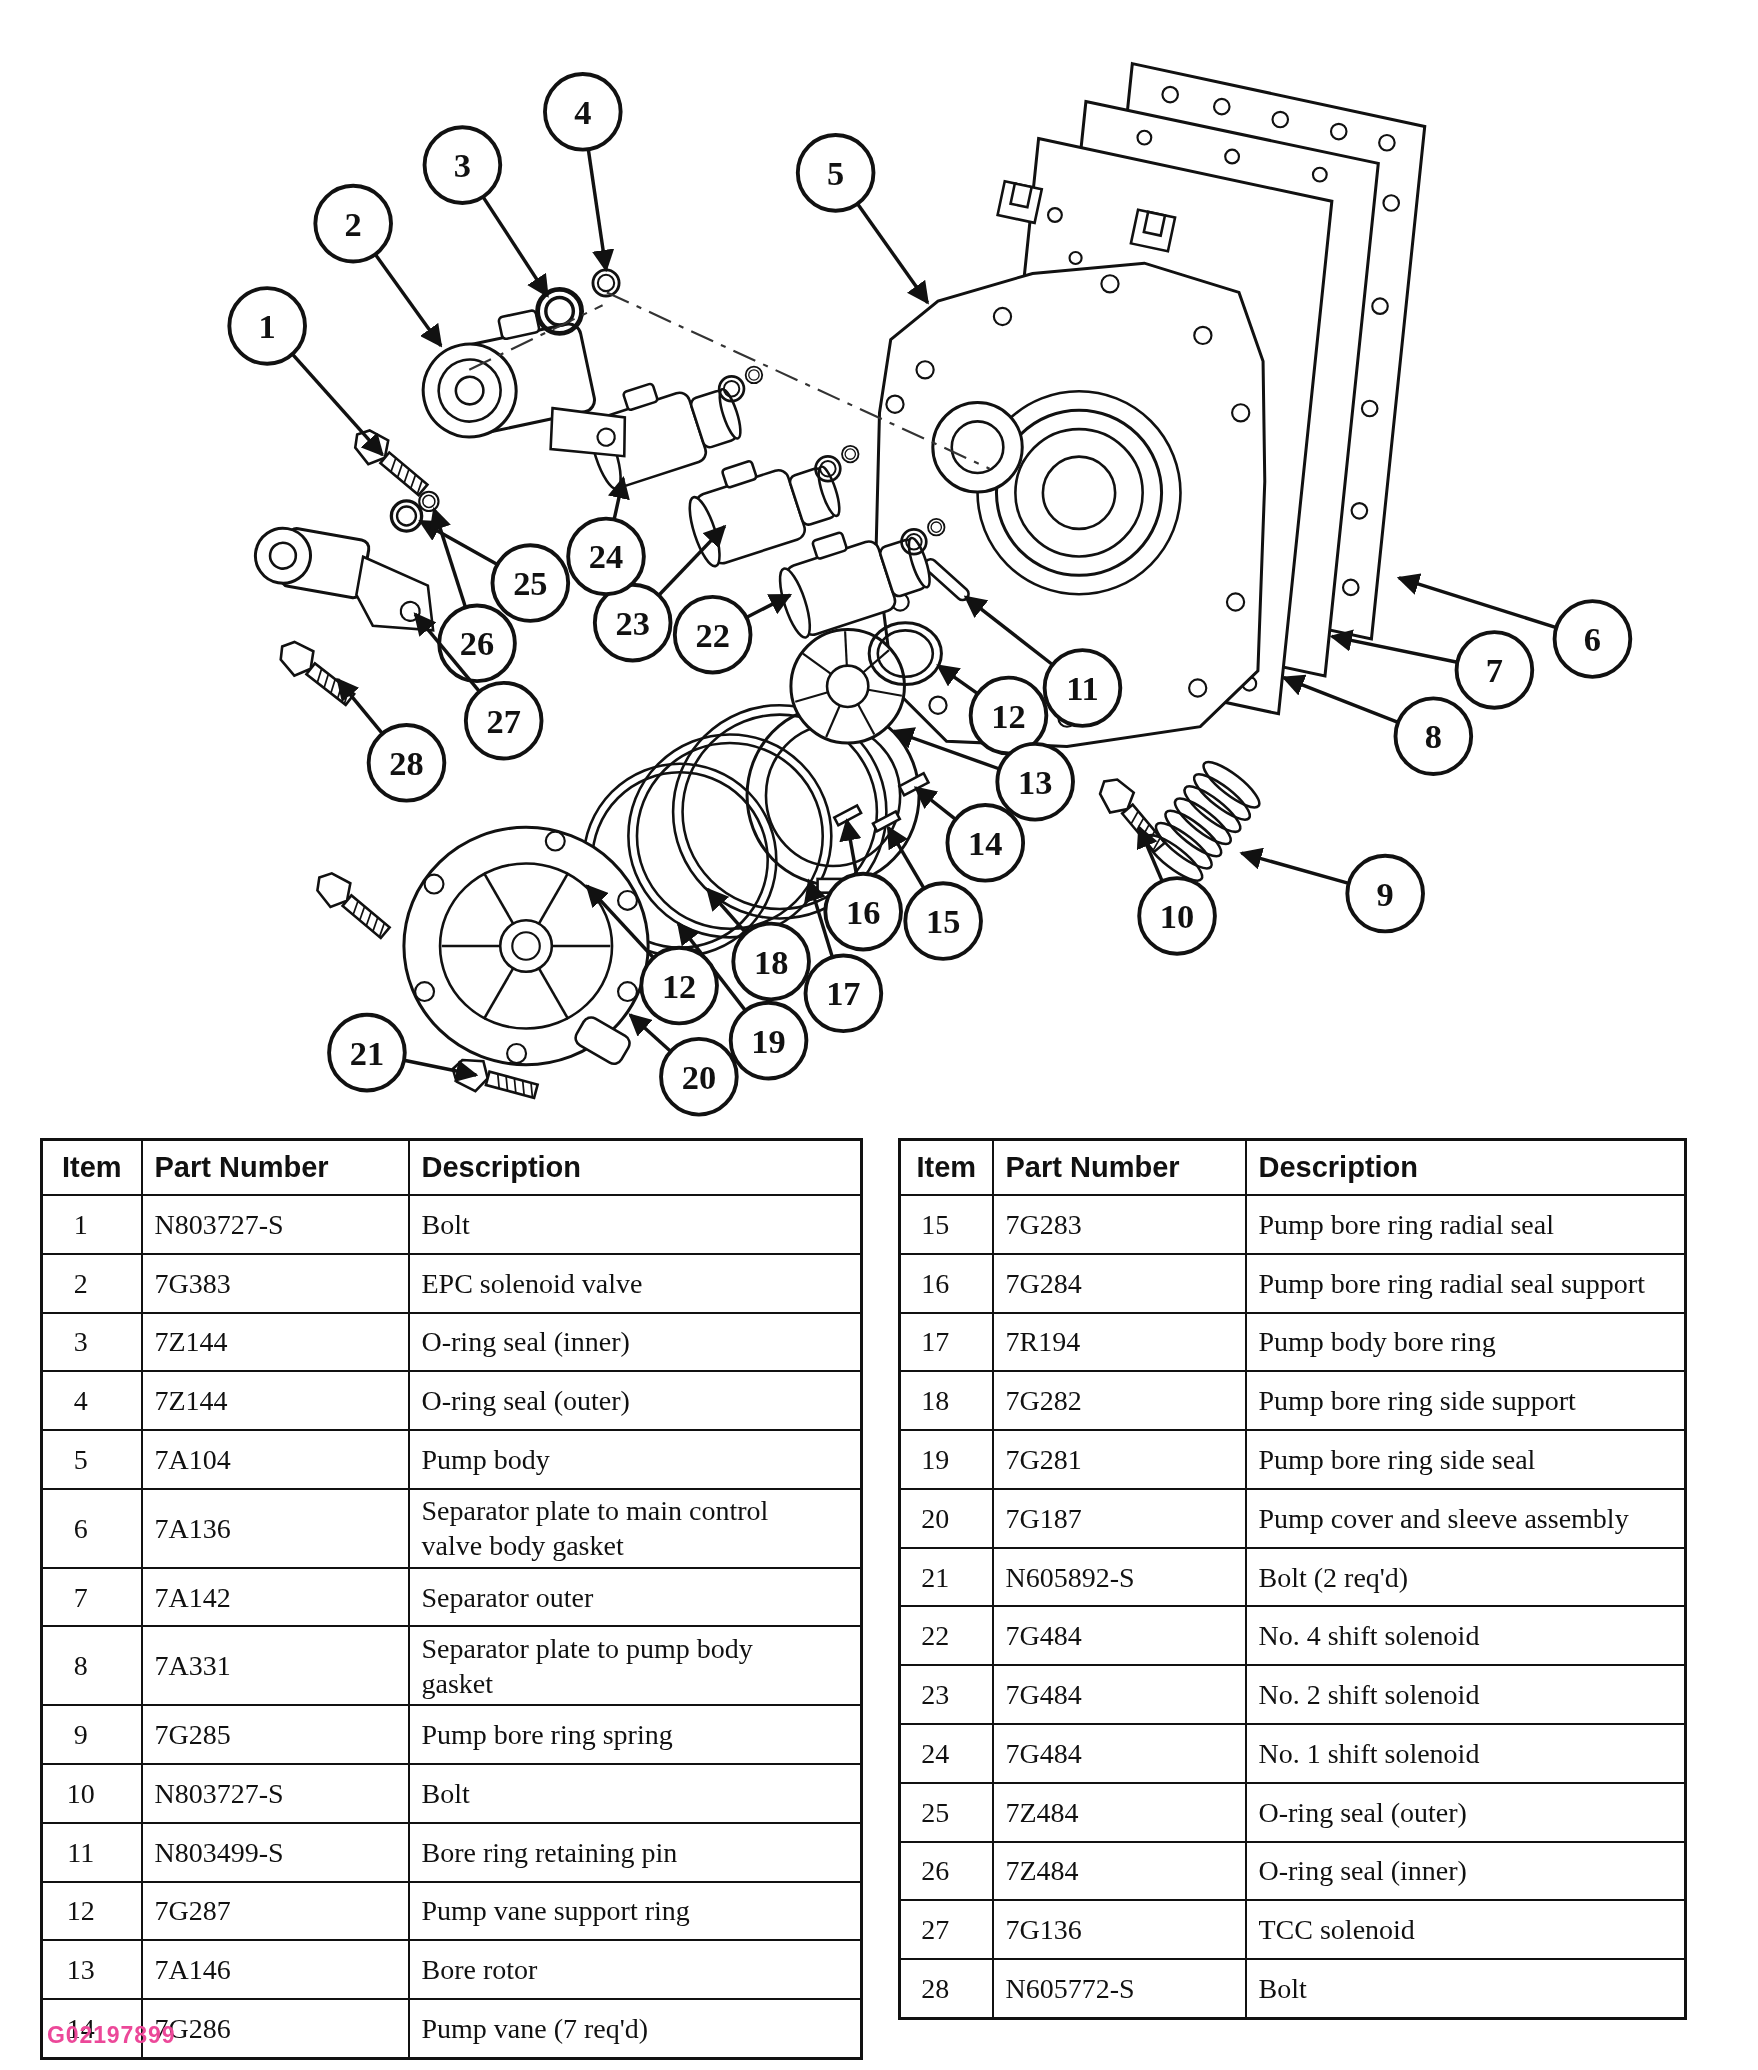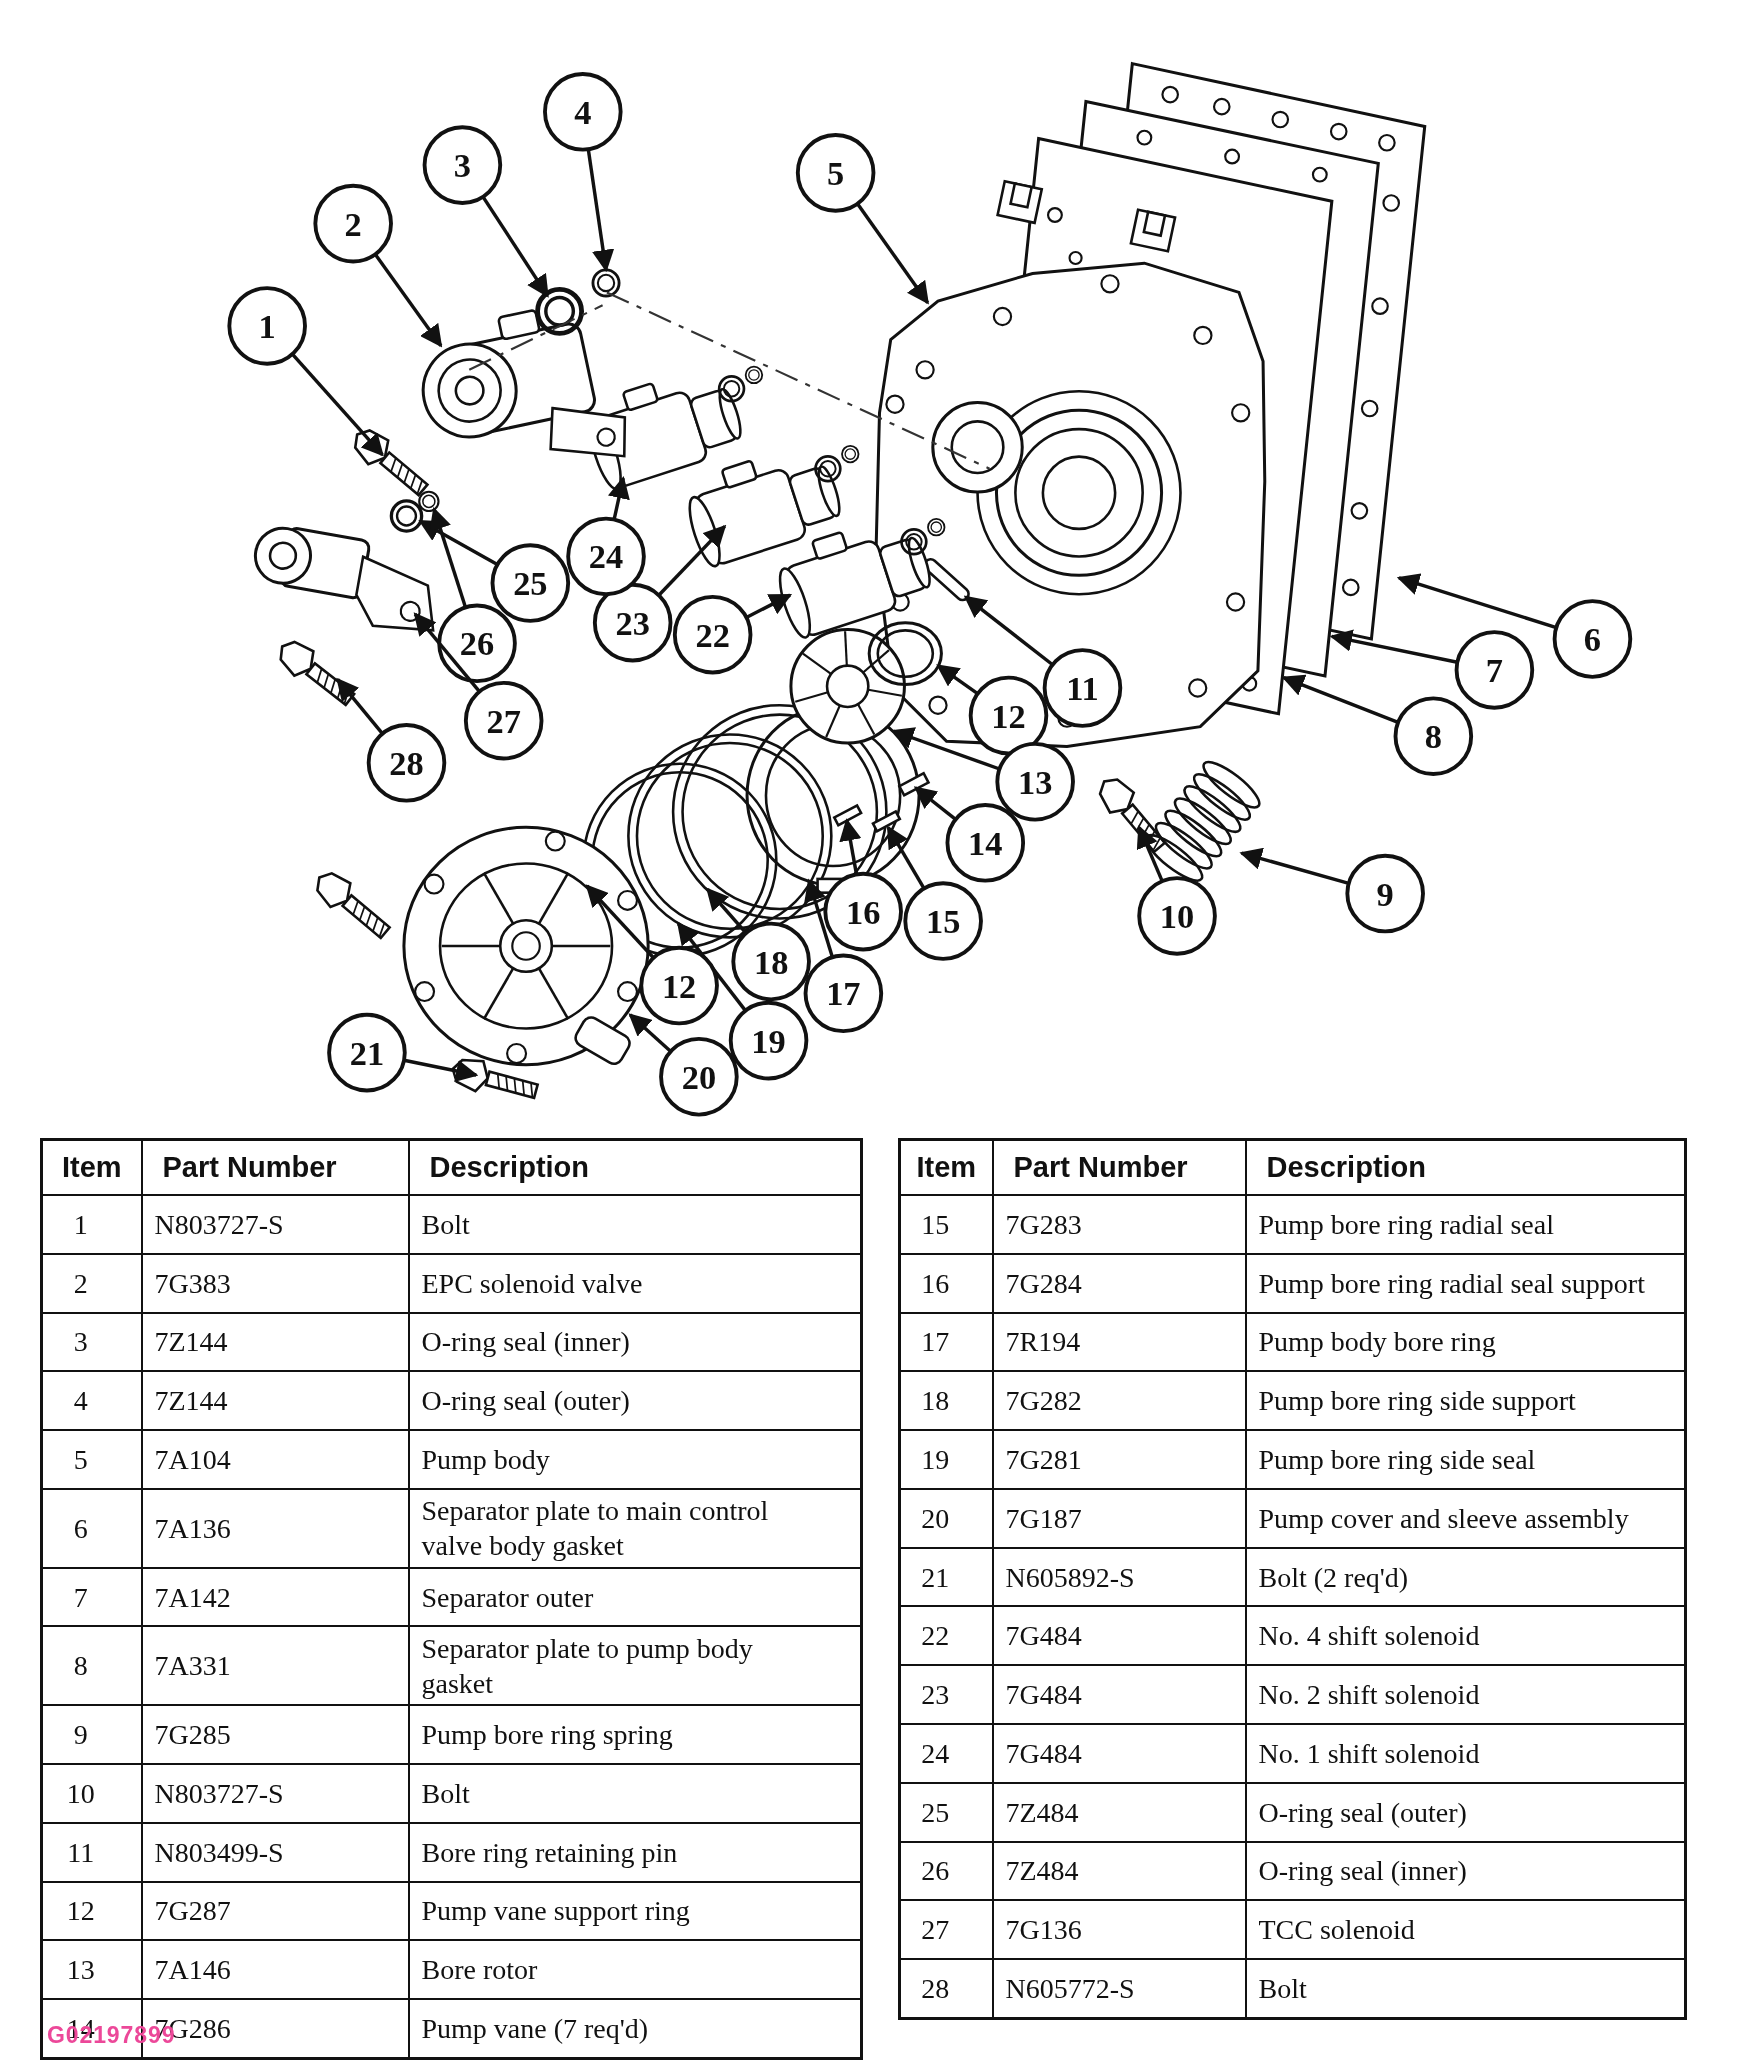--- a/index.html
+++ b/index.html
@@ -4,21 +4,21 @@
 <style>
   html,body{margin:0;padding:0;background:#fff;}
   #page{position:relative;width:1759px;height:2070px;background:#fff;overflow:hidden;
         font-family:"Liberation Sans",sans-serif;color:#111;}
   #diagram{position:absolute;left:0;top:0;}
   .callout-num{font:bold 40px "Liberation Serif",serif;fill:#111;}
   #tables{position:absolute;left:40px;top:1138px;display:flex;gap:35px;align-items:flex-start;}
   table.parts-table{border-collapse:collapse;border:3.4px solid #111;background:#fff;table-layout:fixed;}
   table.parts-table th,table.parts-table td{border:2.2px solid #111;vertical-align:middle;}
   table.parts-table th{font-family:"Liberation Sans",sans-serif;font-weight:bold;font-size:29px;
-        height:53px;text-align:left;padding:0 0 0 20px;}
+        height:53px;text-align:left;padding:0 0 0 12px;}
   table.parts-table th:first-child{text-align:center;padding:0;}
   table.parts-table td{font-family:"Liberation Serif",serif;font-size:28px;line-height:1.25;
         height:50px;padding:3.4px 34px 3.4px 12px;}
   td.c-item{text-align:center;padding:3.4px 0;}
   #t0{width:819px;} #t0 .w-item{width:100px;} #t0 .w-part{width:267px;} #t0 .w-desc{width:453px;}
   #t1{width:786px;} #t1 .w-item{width:93px;} #t1 .w-part{width:253px;} #t1 .w-desc{width:440px;}
   #figure-id{position:absolute;left:47px;top:2022px;font:bold 23px "Liberation Sans",sans-serif;
         letter-spacing:0.9px;color:#ec4899;}
 </style>
 </head>

